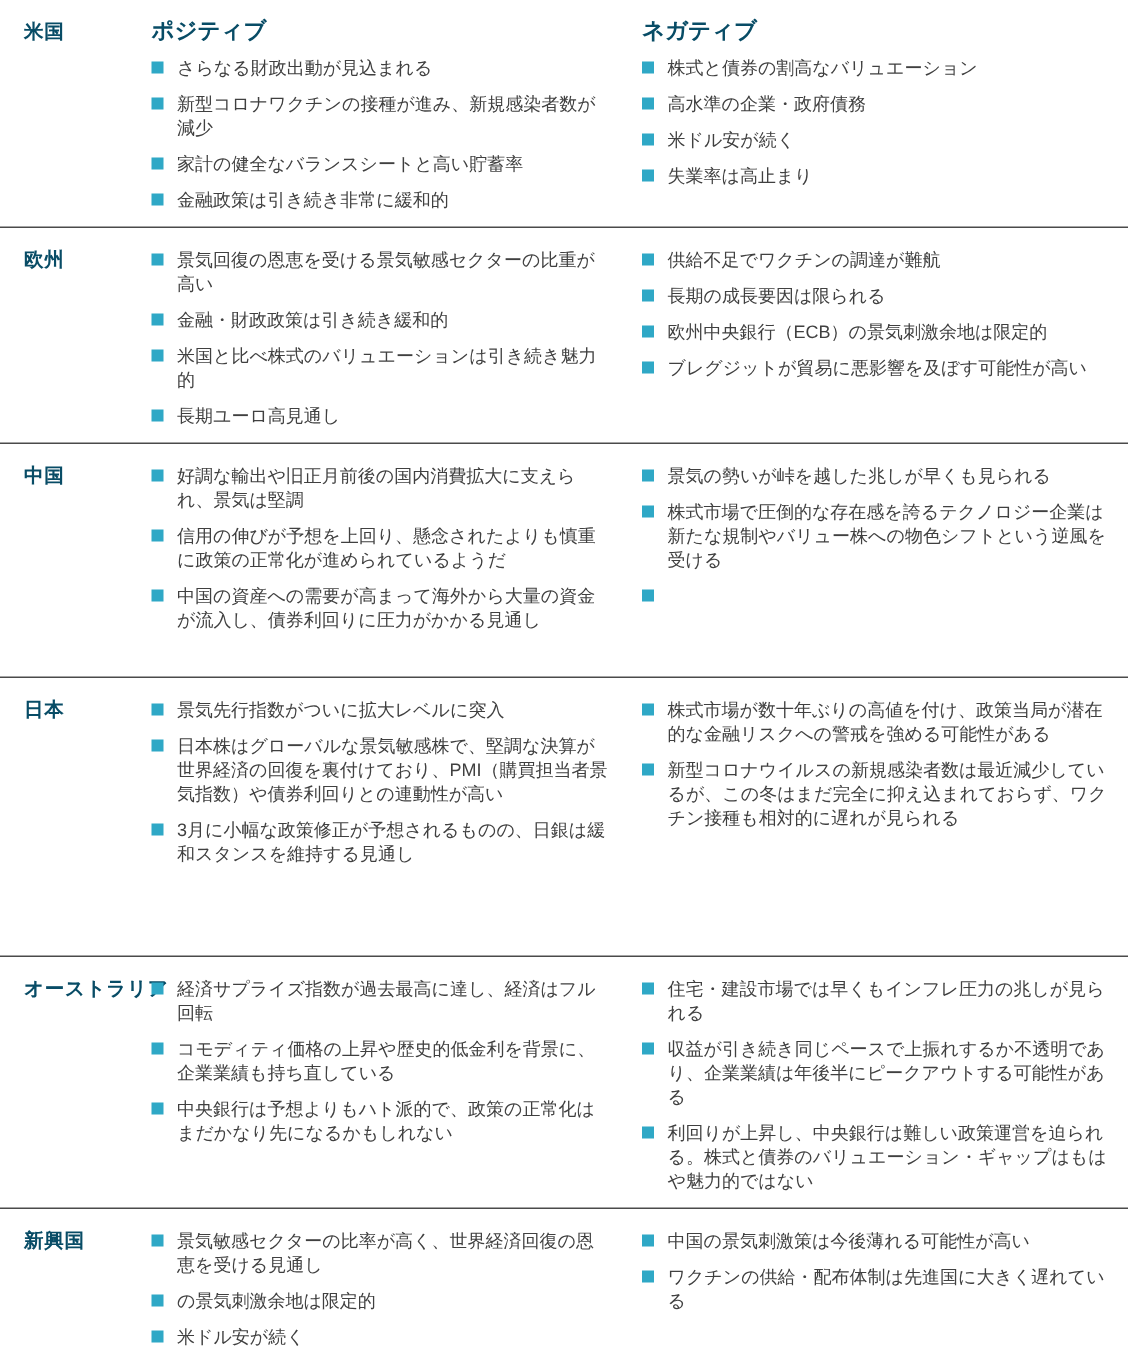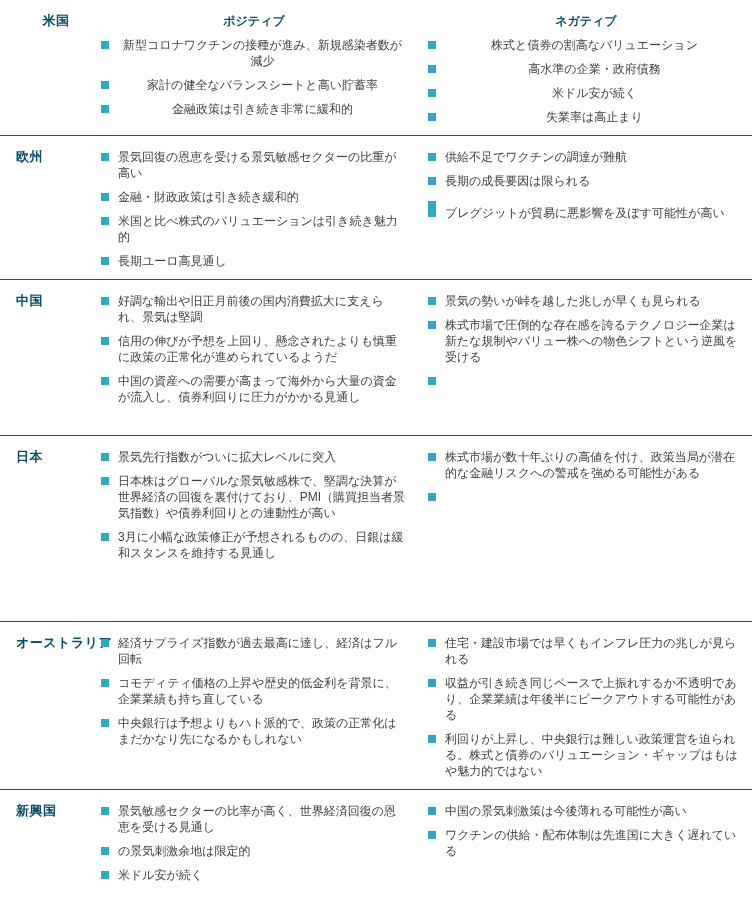--- a/index.html
+++ b/index.html
@@ -15,41 +15,41 @@
     font-family:"Liberation Sans","DejaVu Sans",sans-serif;
     color:var(--body);
   }
   .table{width:752px;}
   .row{
     display:grid;
     grid-template-columns:84px 327px 1fr;
     padding:13px 6px 10px 16px;
     border-bottom:1px solid var(--divider);
   }
-  .row:nth-child(1){min-height:134px;text-align:center;}
+  .row:nth-child(1){min-height:134px;}
   .row:nth-child(2){min-height:135px;}
   .row:nth-child(3){min-height:156px;}
   .row:nth-child(4){min-height:186px;}
   .row:nth-child(5){min-height:145px;}
   .row:nth-child(6){min-height:141px;}
   .region-label{
     color:var(--heading);
     font-weight:bold;
     font-size:13px;
     line-height:16px;
     padding-right:4px;
     white-space:nowrap;
     letter-spacing:0.5px;
   }
   .col{padding-right:20px;}
   .col.negative{padding-right:2px;}
   .col-header{
     color:var(--heading);
     font-weight:bold;
-    font-size:12px;
+    font-size:15px;
     line-height:16px;
     margin:0 0 8px 1px;
   }
   ul.bullets{
     list-style:none;margin:0;padding:0;
     display:flex;flex-direction:column;gap:8px;
   }
   li.bullet-item{
     position:relative;
     padding-left:18px;
@@ -65,20 +65,21 @@
 </style>
 </head>
 <body>
 
 <div class="table">
   <section class="row">
     <div class="region-label">米国</div>
     <div class="col positive">
       <div class="col-header">ポジティブ</div>
         <ul class="bullets">
+          <li class="bullet-item"><span class="bullet-square"></span><span>さらなる財政出動が見込まれる</span></li>
           <li class="bullet-item"><span class="bullet-square"></span><span>新型コロナワクチンの接種が進み、新規感染者数が減少</span></li>
           <li class="bullet-item"><span class="bullet-square"></span><span>家計の健全なバランスシートと高い貯蓄率</span></li>
           <li class="bullet-item"><span class="bullet-square"></span><span>金融政策は引き続き非常に緩和的</span></li>
         </ul>
     </div>
     <div class="col negative">
       <div class="col-header">ネガティブ</div>
         <ul class="bullets">
           <li class="bullet-item"><span class="bullet-square"></span><span>株式と債券の割高なバリュエーション</span></li>
           <li class="bullet-item"><span class="bullet-square"></span><span>高水準の企業・政府債務</span></li>
@@ -95,21 +96,21 @@
           <li class="bullet-item"><span class="bullet-square"></span><span>景気回復の恩恵を受ける景気敏感セクターの比重が高い</span></li>
           <li class="bullet-item"><span class="bullet-square"></span><span>金融・財政政策は引き続き緩和的</span></li>
           <li class="bullet-item"><span class="bullet-square"></span><span>米国と比べ株式のバリュエーションは引き続き魅力的</span></li>
           <li class="bullet-item"><span class="bullet-square"></span><span>長期ユーロ高見通し</span></li>
         </ul>
     </div>
     <div class="col negative">
       <ul class="bullets">
           <li class="bullet-item"><span class="bullet-square"></span><span>供給不足でワクチンの調達が難航</span></li>
           <li class="bullet-item"><span class="bullet-square"></span><span>長期の成長要因は限られる</span></li>
-          <li class="bullet-item"><span class="bullet-square"></span></li>
+          <li class="bullet-item"><span class="bullet-square"></span><span>欧州中央銀行（ECB）の景気刺激余地は限定的</span></li>
           <li class="bullet-item"><span class="bullet-square"></span><span>ブレグジットが貿易に悪影響を及ぼす可能性が高い</span></li>
         </ul>
     </div>
   </section>
 
   <section class="row">
     <div class="region-label">中国</div>
     <div class="col positive">
       <ul class="bullets">
           <li class="bullet-item"><span class="bullet-square"></span><span>好調な輸出や旧正月前後の国内消費拡大に支えられ、景気は堅調</span></li>
@@ -131,21 +132,21 @@
     <div class="col positive">
       <ul class="bullets">
           <li class="bullet-item"><span class="bullet-square"></span><span>景気先行指数がついに拡大レベルに突入</span></li>
           <li class="bullet-item"><span class="bullet-square"></span><span>日本株はグローバルな景気敏感株で、堅調な決算が世界経済の回復を裏付けており、PMI（購買担当者景気指数）や債券利回りとの連動性が高い</span></li>
           <li class="bullet-item"><span class="bullet-square"></span><span>3月に小幅な政策修正が予想されるものの、日銀は緩和スタンスを維持する見通し</span></li>
         </ul>
     </div>
     <div class="col negative">
       <ul class="bullets">
           <li class="bullet-item"><span class="bullet-square"></span><span>株式市場が数十年ぶりの高値を付け、政策当局が潜在的な金融リスクへの警戒を強める可能性がある</span></li>
-          <li class="bullet-item"><span class="bullet-square"></span></li>
+          <li class="bullet-item"><span class="bullet-square"></span><span>新型コロナウイルスの新規感染者数は最近減少しているが、この冬はまだ完全に抑え込まれておらず、ワクチン接種も相対的に遅れが見られる</span></li>
         </ul>
     </div>
   </section>
 
   <section class="row">
     <div class="region-label">オーストラリア</div>
     <div class="col positive">
       <ul class="bullets">
           <li class="bullet-item"><span class="bullet-square"></span><span>経済サプライズ指数が過去最高に達し、経済はフル回転</span></li>
           <li class="bullet-item"><span class="bullet-square"></span><span>コモディティ価格の上昇や歴史的低金利を背景に、企業業績も持ち直している</span></li>

